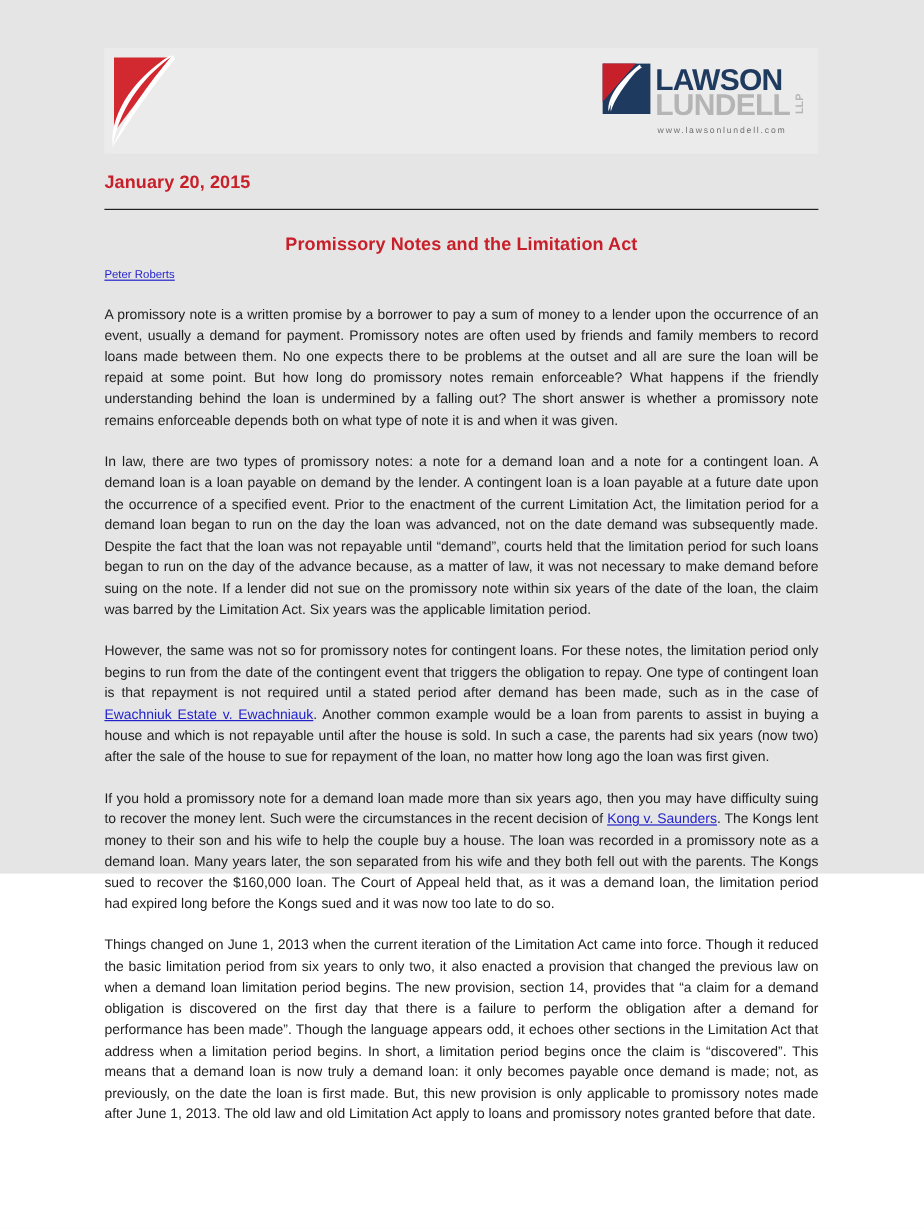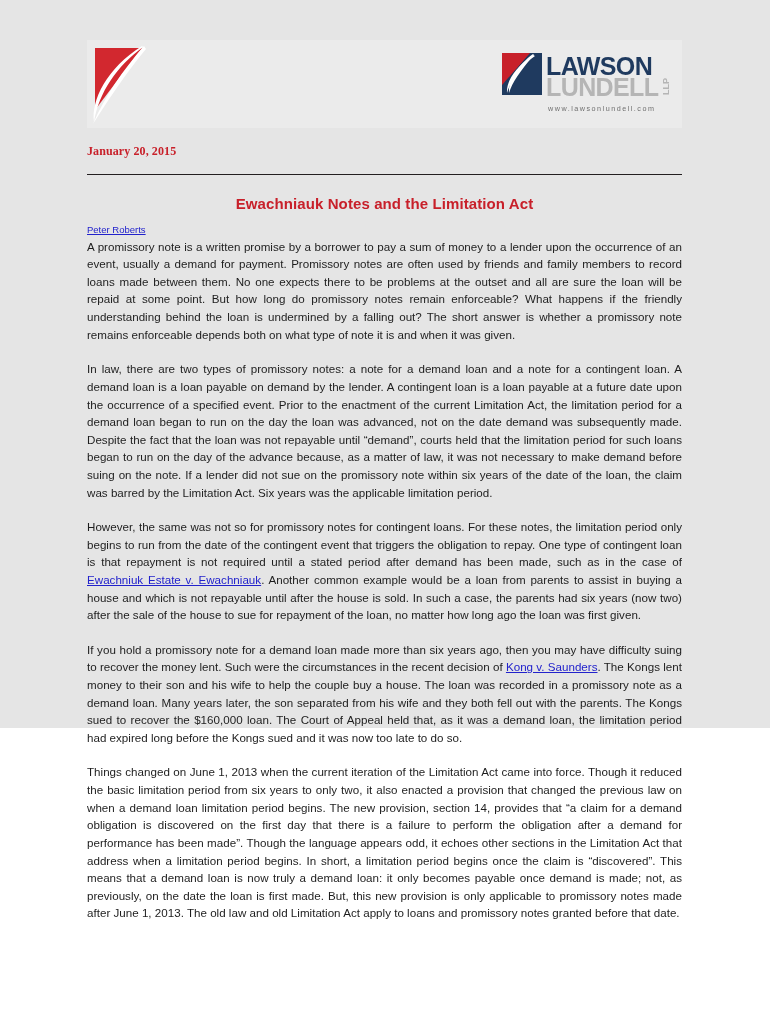--- a/index.html
+++ b/index.html
@@ -50,25 +50,24 @@
     width: 172px;
     height: 66px;
   }
   .logo-block svg { display: block; }
 
   
   .doc-date {
     position: absolute;
     left: 87px;
     top: 144px;
-    font-size: 12px;
+    font-size: 15px;
     font-weight: bold;
     color: #c8202a;
     letter-spacing: 0.1px;
-    font-family: Liberation Serif, serif;
   }
   .header-rule {
     position: absolute;
     left: 87px;
     top: 174px;
     width: 595px;
     height: 0;
     border-top: 1.6px solid #231f20;
   }
 
@@ -99,21 +98,21 @@
     text-decoration: underline;
   }
   .body-copy p {
     margin: 17px 0 0 0;
     font-size: 11.6px;
     line-height: 1.52;
     text-align: justify;
     color: #1d1d1d;
     letter-spacing: 0.01px;
   }
-  .body-copy p:first-child { margin-top: 2px; }
+  .body-copy p:first-child { margin-top: 18px; }
 </style>
 </head>
 <body>
 
 <div class="page">
 
   <div class="header-banner">
 
     <div class="brand-mark">
       <svg width="70" height="88" viewBox="0 0 70 88" xmlns="http://www.w3.org/2000/svg">
@@ -140,21 +139,21 @@
         <text x="46" y="60" font-family="Liberation Sans, sans-serif" font-size="7.2" fill="#6f6f6f" letter-spacing="1.5">www.lawsonlundell.com</text>
       </svg>
     </div>
   </div>
 
   <div class="doc-date">January 20, 2015</div>
   <div class="header-rule"></div>
 
   <div class="article">
 
-    <h1 class="article-title">Ewachniauk Notes and the Limitation Act</h1>
+    <h1 class="article-title">Promissory Notes and the Limitation Act</h1>
 
     <div class="byline">
       <a class="doclink" href="#">Peter Roberts</a>
     </div>
 
     <div class="body-copy">
 
       <p>A promissory note is a written promise by a borrower to pay a sum of money to a lender upon the occurrence of an event, usually a demand for payment. Promissory notes are often used by friends and family members to record loans made between them. No one expects there to be problems at the outset and all are sure the loan will be repaid at some point. But how long do promissory notes remain enforceable? What happens if the friendly understanding behind the loan is undermined by a falling out? The short answer is whether a promissory note remains enforceable depends both on what type of note it is and when it was given.</p>
 
       <p>In law, there are two types of promissory notes: a note for a demand loan and a note for a contingent loan.  A demand loan is a loan payable on demand by the lender. A contingent loan is a loan payable at a future date upon the occurrence of a specified event. Prior to the enactment of the current Limitation Act, the limitation period for a demand loan began to run on the day the loan was advanced, not on the date demand was subsequently made. Despite the fact that the loan was not repayable until “demand”, courts held that the limitation period for such loans began to run on the day of the advance because, as a matter of law, it was not necessary to make demand before suing on the note. If a lender did not sue on the promissory note within six years of the date of the loan, the claim was barred by the Limitation Act. Six years was the applicable limitation period.</p>

